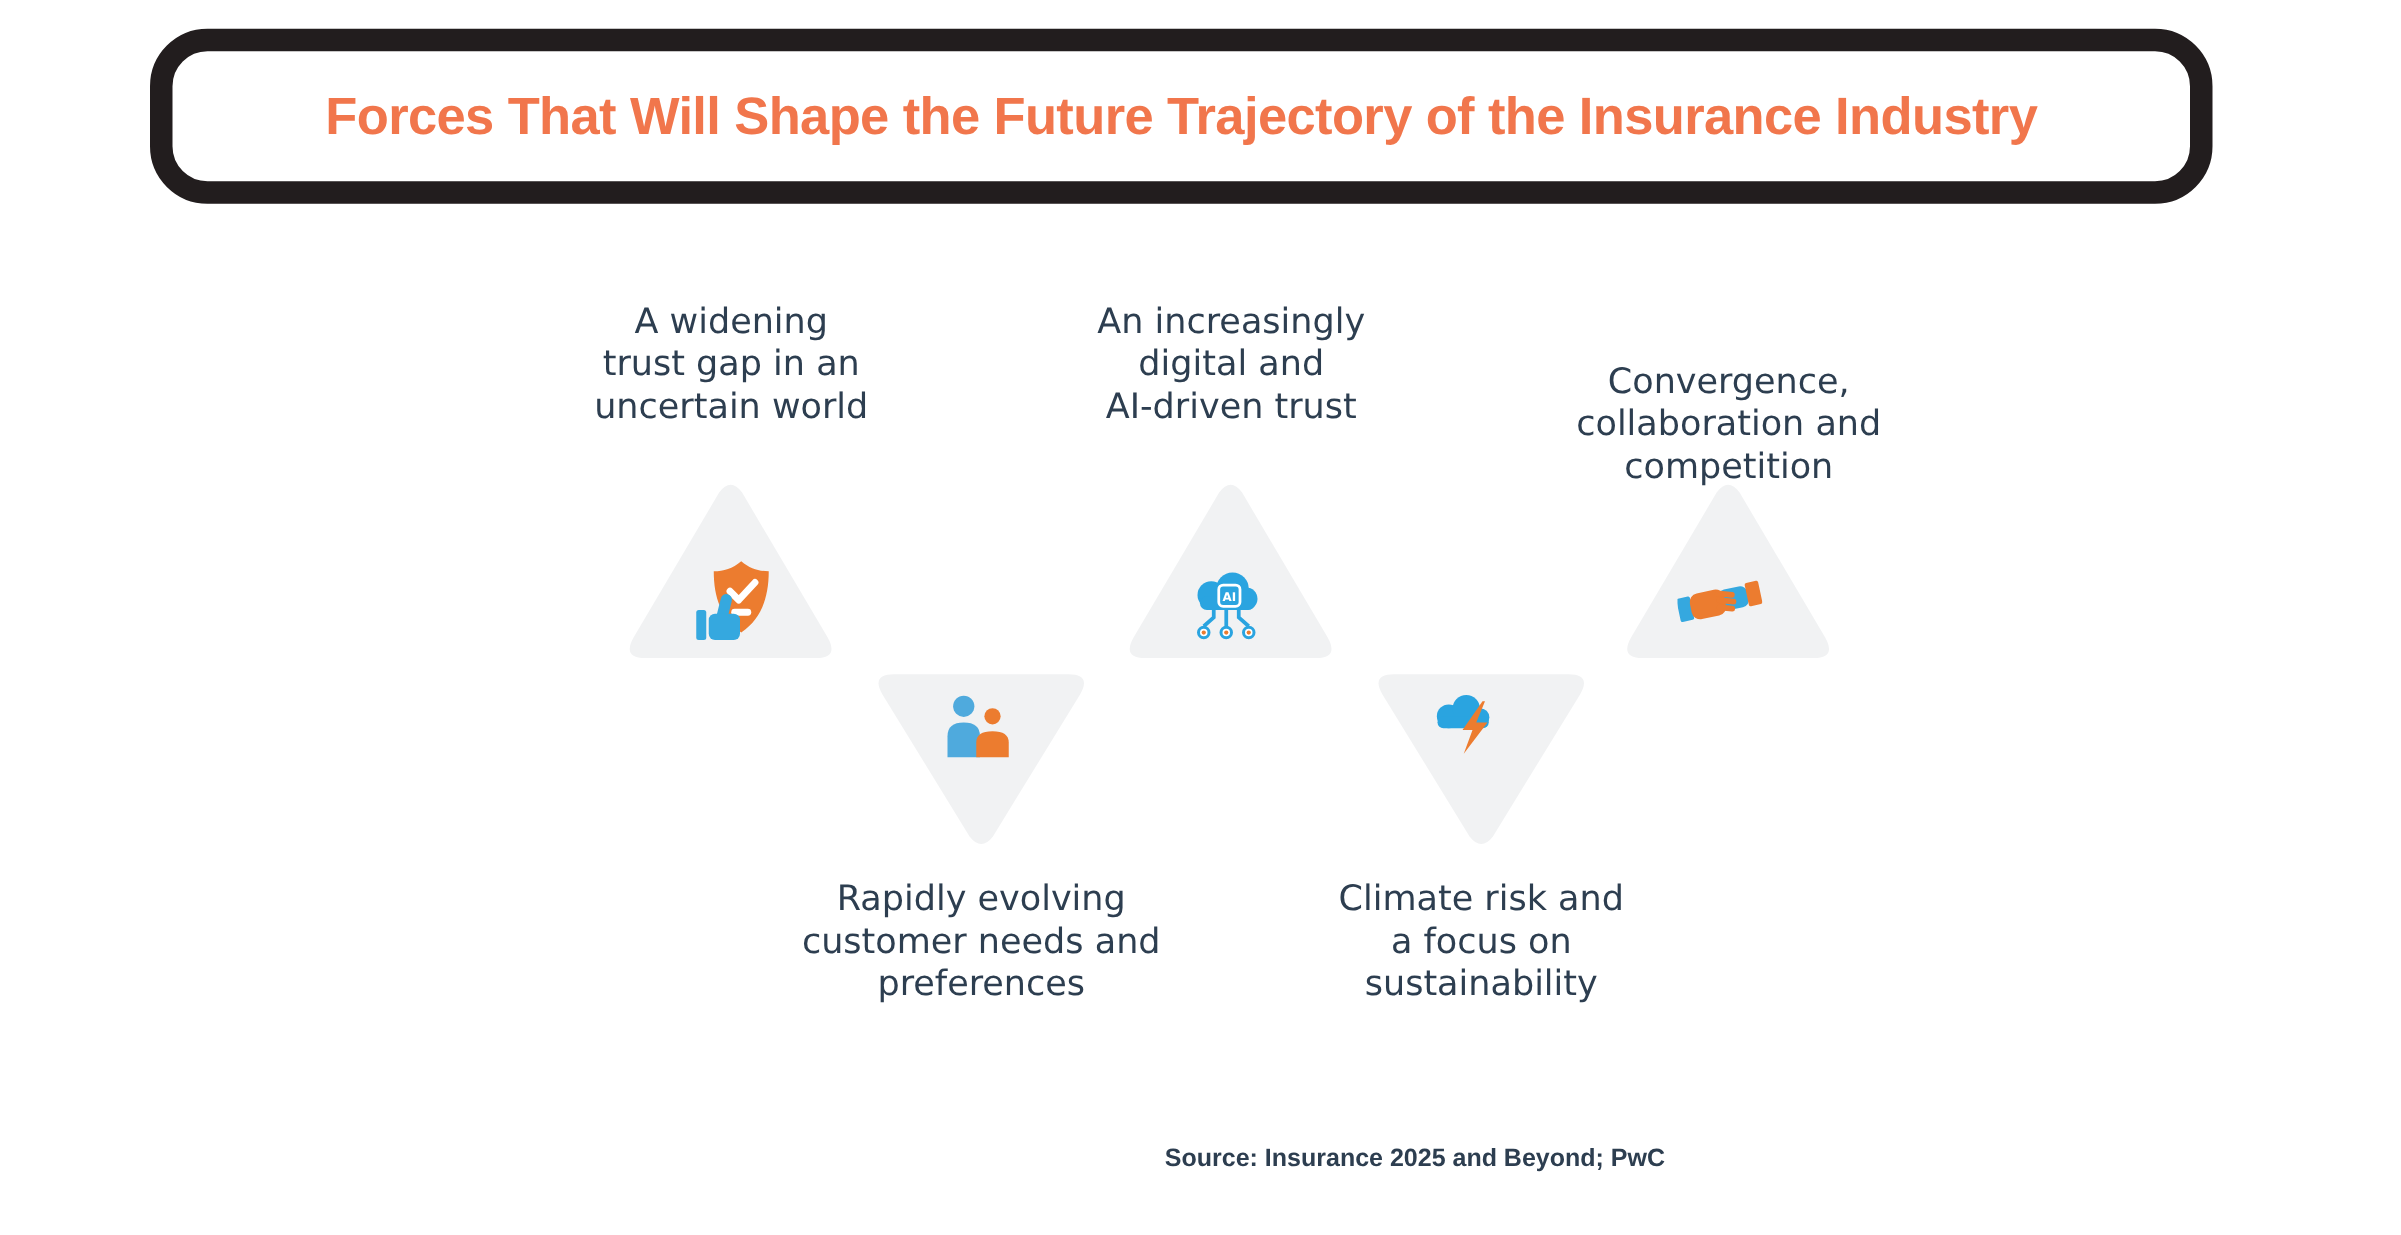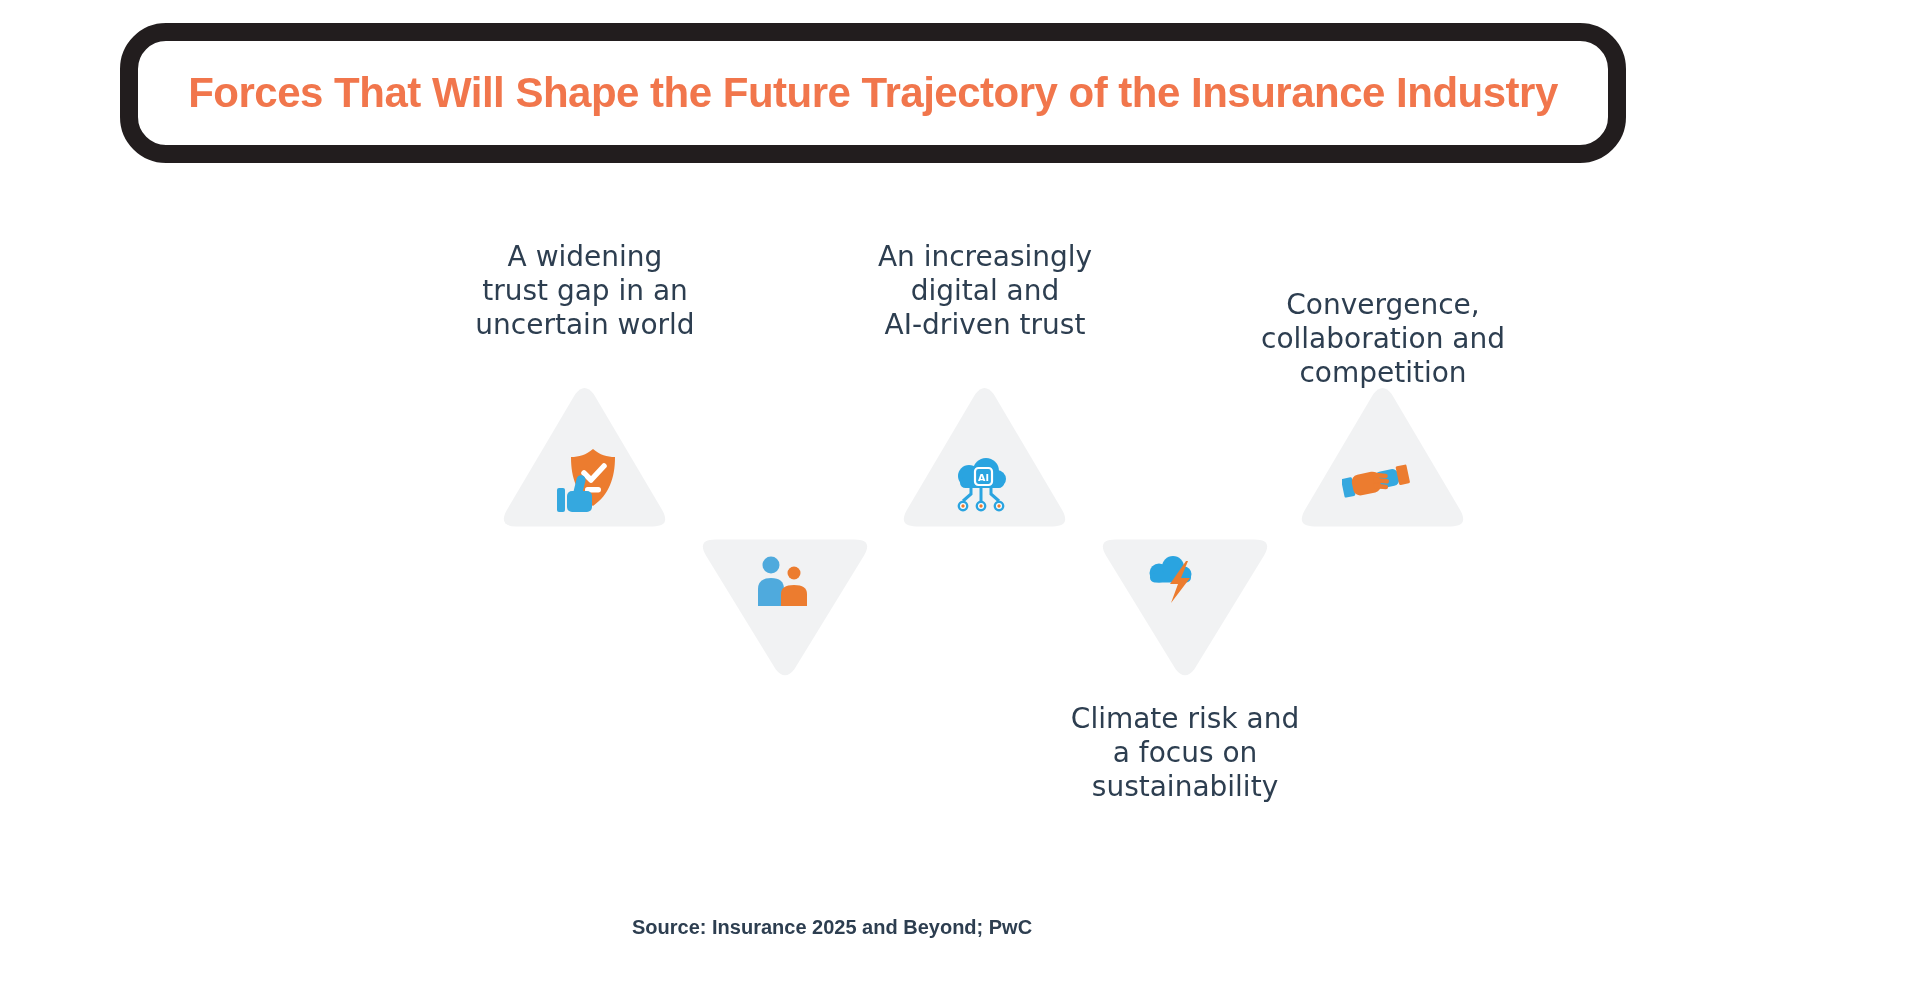--- a/index.html
+++ b/index.html
@@ -1,21 +1,21 @@
 <!DOCTYPE html>
 <html><head>
 <meta charset="utf-8">
 <style>
   html,body{margin:0;padding:0;background:#ffffff;}
   .stage{
     position:relative;width:1921px;height:988px;background:#ffffff;overflow:hidden;
     font-family:"DejaVu Sans","Liberation Sans",sans-serif;
   }
   .title-box{
-    position:absolute;left:120px;top:23px;width:1506px;height:140px;
+    position:absolute;left:120px;top:23px;width:1650px;height:140px;
     box-sizing:border-box;border:18px solid #221d1e;border-radius:46px;
     background:#ffffff;display:flex;align-items:center;justify-content:center;
   }
   .title{
     margin:0;font-family:"Liberation Sans",sans-serif;font-size:42px;font-weight:bold;
     letter-spacing:-0.5px;color:#f1764c;white-space:nowrap;
   }
   .force-label{
     position:absolute;width:340px;text-align:center;white-space:pre-line;
     color:#2d3e50;font-size:28px;line-height:34px;font-weight:500;
@@ -31,36 +31,39 @@
   .tri-5{left:1299px;top:385px;}
   .tri-2{left:700px;top:533px;}
   .tri-4{left:1100px;top:533px;}
   .icon{position:absolute;}
   .icon-shield{left:551px;top:445px;}
   .icon-people{left:756px;top:556px;}
   .icon-aicloud{left:953px;top:456px;}
   .icon-climate{left:1146px;top:554px;}
   .icon-handshake{left:1342px;top:459px;}
   .source{
-    position:absolute;left:632px;top:916px;width:700px;text-align:left;
+    position:absolute;left:632px;top:916px;width:700px;text-align:right;
     font-family:"Liberation Sans",sans-serif;font-size:20px;font-weight:bold;color:#2d3e50;
   }
 </style>
 </head>
 <body>
 
 <div class="stage">
 
   <div class="title-box">
     <h1 class="title">Forces That Will Shape the Future Trajectory of the Insurance Industry</h1>
   </div>
 
   <div class="force-label lbl-1">A widening
 trust gap in an
 uncertain world</div>
+  <div class="force-label lbl-2">Rapidly evolving
+customer needs and
+preferences</div>
   <div class="force-label lbl-3">An increasingly
 digital and
 AI-driven trust</div>
   <div class="force-label lbl-4">Climate risk and
 a focus on
 sustainability</div>
   <div class="force-label lbl-5">Convergence,
 collaboration and
 competition</div>
 

